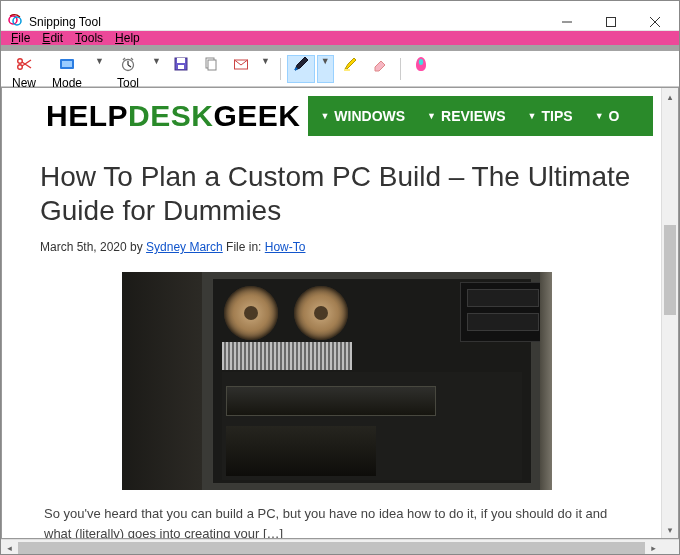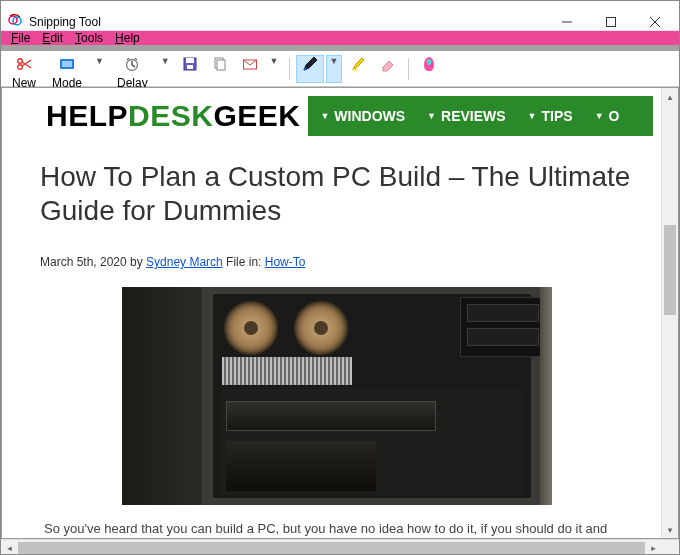--- a/index.html
+++ b/index.html
@@ -172,21 +172,21 @@
   .nav-item .tri { font-size: 9px; }
   .article {
     padding: 20px 28px 8px 38px;
   }
   .article h1 {
     font-family: Arial, sans-serif;
     font-weight: 400;
     font-size: 28px;
     line-height: 1.2;
     color:#333;
-    margin-bottom: 28px;
+    margin-bottom: 13px;
   }
   .meta {
     font-size: 12px;
     color:#333;
   }
   .meta a { color:#1155cc; text-decoration: underline; }
   .figure {
     margin: 18px auto 14px auto;
     width: 430px;
     height: 218px;
@@ -315,21 +315,21 @@
     <span class="chev">▼</span>
   </div>
   <div class="tbtn">
     <span class="icon">
       <svg viewBox="0 0 16 16">
           <circle cx="8" cy="9" r="5.5" fill="#fff" stroke="#777" stroke-width="1.3"></circle>
           <path d="M8 9 L8 5 M8 9 L11 11" stroke="#333" stroke-width="1.2"></path>
           <path d="M5 2 L3 4 M11 2 L13 4" stroke="#777" stroke-width="1.3"></path>
         </svg>
     </span>
-    <span>Delay</span>
+    <span>Tool</span>
   </div>
   <div class="tbtn dropdown">
     <span class="chev">▼</span>
   </div>
   <div class="tbtn icononly">
     <span class="icon">
       <svg viewBox="0 0 16 16">
           <rect x="2" y="2" width="12" height="12" fill="#6a5acd" stroke="#443388"></rect>
           <rect x="4" y="2" width="8" height="5" fill="#fff"></rect>
           <rect x="5" y="9" width="6" height="4" fill="#fff"></rect>

